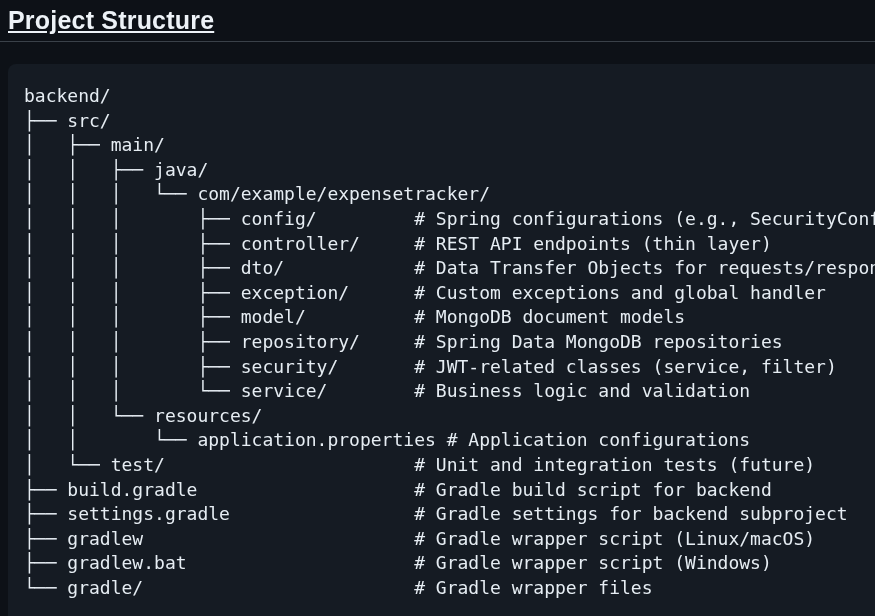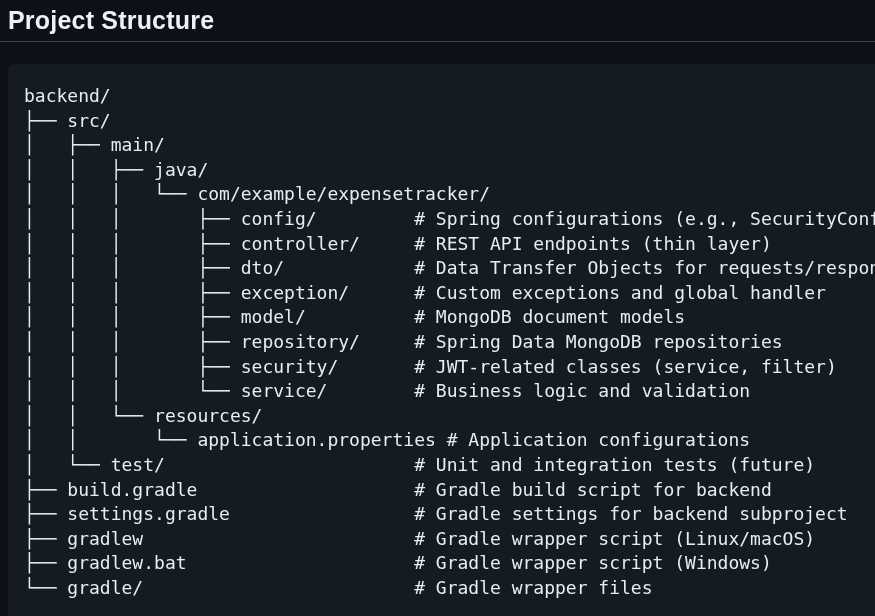--- a/index.html
+++ b/index.html
@@ -18,20 +18,21 @@
   }
   .page-title {
     margin: 0;
     padding: 4px 0 0 8px;
     font-size: 25px;
     line-height: 32px;
     font-weight: 700;
     letter-spacing: 0.2px;
     color: var(--heading-text, #edf2f7);
     font-family: "Liberation Sans", sans-serif;
+    text-decoration: underline;
   }
   .title-divider {
     border: none;
     border-top: 1px solid var(--divider, #3a4149);
     margin: 5px 0 0 0;
     width: 875px;
   }
   .code-block {
     position: absolute;
     left: 8px;

